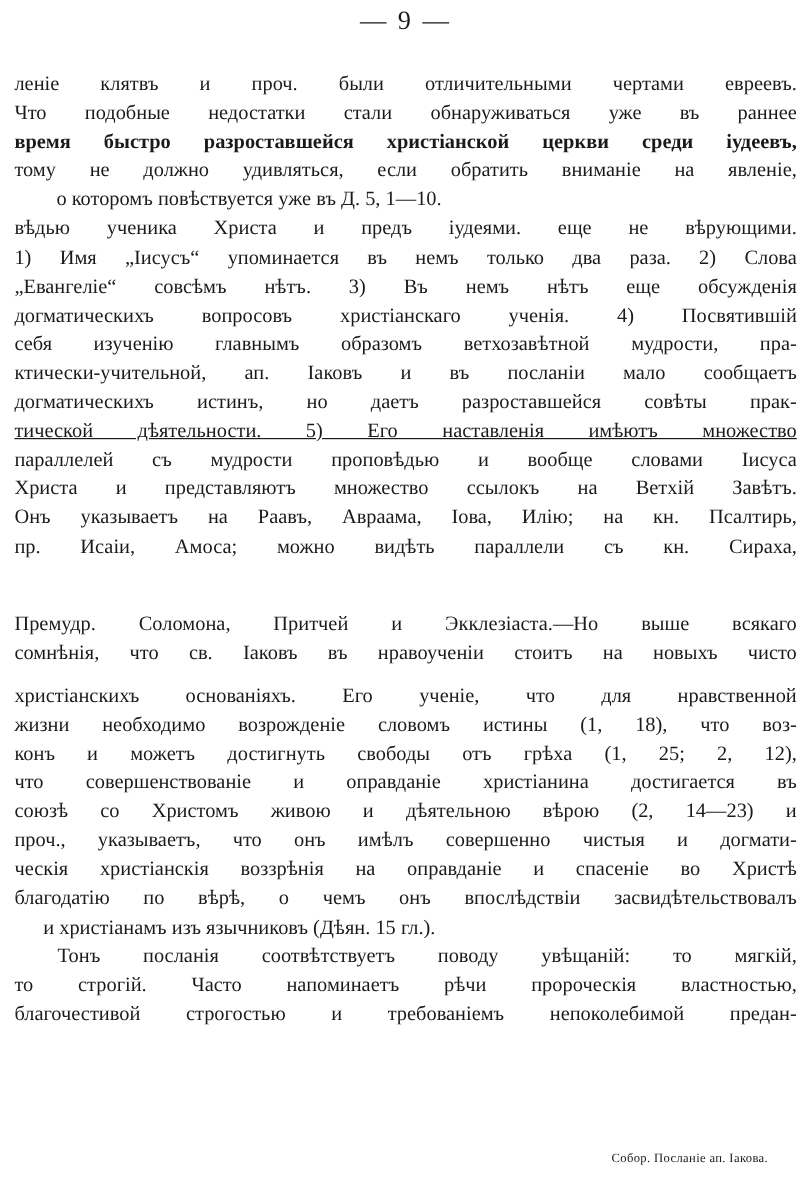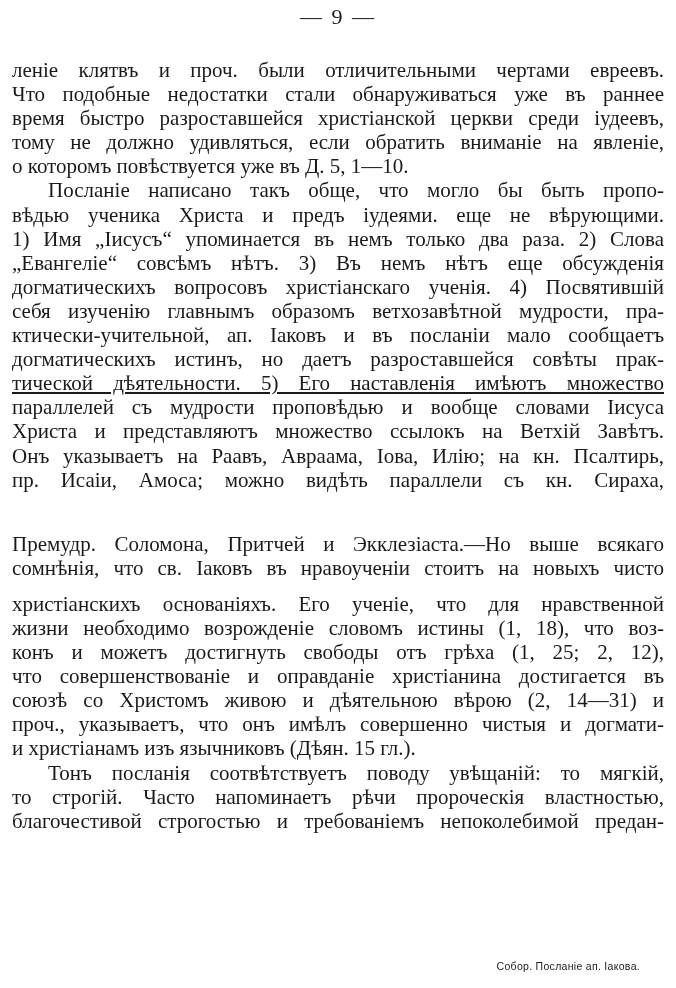--- a/index.html
+++ b/index.html
@@ -11,63 +11,64 @@
   }
   .page-number {
     position: absolute; top: 4px; left: 0; width: 676px; text-align: center;
     font-size: 22px; letter-spacing: 2px;
   }
   .text {
     position: absolute; left: 12px; top: 58px; width: 652px;
   }
   .line {
     display: block; height: 24.1px; line-height: 24.1px;
-    font-size: 21px; white-space: nowrap;
+    font-size: 17px; white-space: nowrap;
     text-align: justify; text-align-last: justify;
     transform-origin: left center;
   }
   .line.last { text-align-last: left; }
   .line.indent { padding-left: 36px; }
   .footer {
     position: absolute; right: 36px; top: 960px;
     font-size: 10.5px; letter-spacing: 0.3px;
-    font-family: Liberation Sans, sans-serif;
+    font-family: Liberation Serif, serif;
   }
 </style>
 </head>
 <body>
 
 <div class="page">
   <div class="page-number">— 9 —</div>
   <div class="text" id="text-body">
       <span class="line" style="display: block; width: 652px; text-align: justify; text-align-last: justify;">леніе клятвъ и проч. были отличительными чертами евреевъ.</span>
       <span class="line" style="display: block; width: 652px; text-align: justify; text-align-last: justify;">Что подобные недостатки стали обнаруживаться уже въ раннее</span>
-      <span class="line" style="display: block; width: 652px; text-align: justify; text-align-last: justify;">время быстро разроставшейся христіанской церкви среди іудеевъ,</span>
+      <span class="line" style="display: block; width: 652px; text-align: justify; text-align-last: justify; font-weight: bold;">время быстро разроставшейся христіанской церкви среди іудеевъ,</span>
       <span class="line" style="display: block; width: 652px; text-align: justify; text-align-last: justify;">тому не должно удивляться, если обратить вниманіе на явленіе,</span>
-      <span class="line last" style="display: block; width: auto; text-align: left; text-align-last: left;">о которомъ повѣствуется уже въ Д. 5, 1—10.</span>
-      <span class="line indent" style="display: block; width: 616px; text-align: justify; text-align-last: justify;">Посланіе написано такъ обще, что могло бы быть пропо-</span>
+      <span class="line last" style="display: block; width: auto; text-align: left; text-align-last: left; margin-left: 35px;">о которомъ повѣствуется уже въ Д. 5, 1—10.</span>
       <span class="line" style="display: block; width: 652px; text-align: justify; text-align-last: justify;">вѣдью ученика Христа и предъ іудеями. еще не вѣрующими.</span>
       <span class="line" style="display: block; width: 652px; text-align: justify; text-align-last: justify;">1) Имя „Іисусъ“ упоминается въ немъ только два раза. 2) Слова</span>
       <span class="line" style="display: block; width: 652px; text-align: justify; text-align-last: justify;">„Евангеліе“ совсѣмъ нѣтъ. 3) Въ немъ нѣтъ еще обсужденія</span>
       <span class="line" style="display: block; width: 652px; text-align: justify; text-align-last: justify;">догматическихъ вопросовъ христіанскаго ученія. 4) Посвятившій</span>
       <span class="line" style="display: block; width: 652px; text-align: justify; text-align-last: justify;">себя изученію главнымъ образомъ ветхозавѣтной мудрости, пра-</span>
       <span class="line" style="display: block; width: 652px; text-align: justify; text-align-last: justify;">ктически-учительной, ап. Іаковъ и въ посланіи мало сообщаетъ</span>
       <span class="line" style="display: block; width: 652px; text-align: justify; text-align-last: justify;">догматическихъ истинъ, но даетъ разроставшейся совѣты прак-</span>
       <span class="line" style="display: block; width: 652px; text-align: justify; text-align-last: justify; text-decoration: underline;">тической дѣятельности. 5) Его наставленія имѣютъ множество</span>
       <span class="line" style="display: block; width: 652px; text-align: justify; text-align-last: justify;">параллелей съ мудрости проповѣдью и вообще словами Іисуса</span>
       <span class="line" style="display: block; width: 652px; text-align: justify; text-align-last: justify;">Христа и представляютъ множество ссылокъ на Ветхій Завѣтъ.</span>
       <span class="line" style="display: block; width: 652px; text-align: justify; text-align-last: justify;">Онъ указываетъ на Раавъ, Авраама, Іова, Илію; на кн. Псалтирь,</span>
       <span class="line" style="display: block; width: 652px; text-align: justify; text-align-last: justify;">пр. Исаіи, Амоса; можно видѣть параллели съ кн. Сираха,</span>
       <span class="line" style="display: block; width: 652px; text-align: justify; text-align-last: justify; margin-top: 40px;">Премудр. Соломона, Притчей и Экклезіаста.—Но выше всякаго</span>
       <span class="line" style="display: block; width: 652px; text-align: justify; text-align-last: justify;">сомнѣнія, что св. Іаковъ въ нравоученіи стоитъ на новыхъ чисто</span>
       <span class="line" style="display: block; width: 652px; text-align: justify; text-align-last: justify; margin-top: 12px;">христіанскихъ основаніяхъ. Его ученіе, что для нравственной</span>
       <span class="line" style="display: block; width: 652px; text-align: justify; text-align-last: justify;">жизни необходимо возрожденіе словомъ истины (1, 18), что воз-</span>
       <span class="line" style="display: block; width: 652px; text-align: justify; text-align-last: justify;">конъ и можетъ достигнуть свободы отъ грѣха (1, 25; 2, 12),</span>
       <span class="line" style="display: block; width: 652px; text-align: justify; text-align-last: justify;">что совершенствованіе и оправданіе христіанина достигается въ</span>
-      <span class="line" style="display: block; width: 652px; text-align: justify; text-align-last: justify;">союзѣ со Христомъ живою и дѣятельною вѣрою (2, 14—31) и</span>
+      <span class="line" style="display: block; width: 652px; text-align: justify; text-align-last: justify;">союзѣ со Христомъ живою и дѣятельною вѣрою (2, 14—23) и</span>
       <span class="line" style="display: block; width: 652px; text-align: justify; text-align-last: justify;">проч., указываетъ, что онъ имѣлъ совершенно чистыя и догмати-</span>
-      <span class="line last" style="display: block; width: auto; text-align: right; text-align-last: left;">и христіанамъ изъ язычниковъ (Дѣян. 15 гл.).</span>
+      <span class="line" style="display: block; width: 652px; text-align: justify; text-align-last: justify;">ческія христіанскія воззрѣнія на оправданіе и спасеніе во Христѣ</span>
+      <span class="line" style="display: block; width: 652px; text-align: justify; text-align-last: justify;">благодатію по вѣрѣ, о чемъ онъ впослѣдствіи засвидѣтельствовалъ</span>
+      <span class="line last" style="display: block; width: auto; text-align: right; text-align-last: left; margin-left: 24px;">и христіанамъ изъ язычниковъ (Дѣян. 15 гл.).</span>
       <span class="line indent" style="display: block; width: 616px; text-align: justify; text-align-last: justify;">Тонъ посланія соотвѣтствуетъ поводу увѣщаній: то мягкій,</span>
       <span class="line" style="display: block; width: 652px; text-align: justify; text-align-last: justify;">то строгій. Часто напоминаетъ рѣчи пророческія властностью,</span>
       <span class="line" style="display: block; width: 652px; text-align: justify; text-align-last: justify;">благочестивой строгостью и требованіемъ непоколебимой предан-</span>
     </div>
   <div class="footer">Собор. Посланіе ап. Іакова.</div>
 </div>
 
 </body></html>

